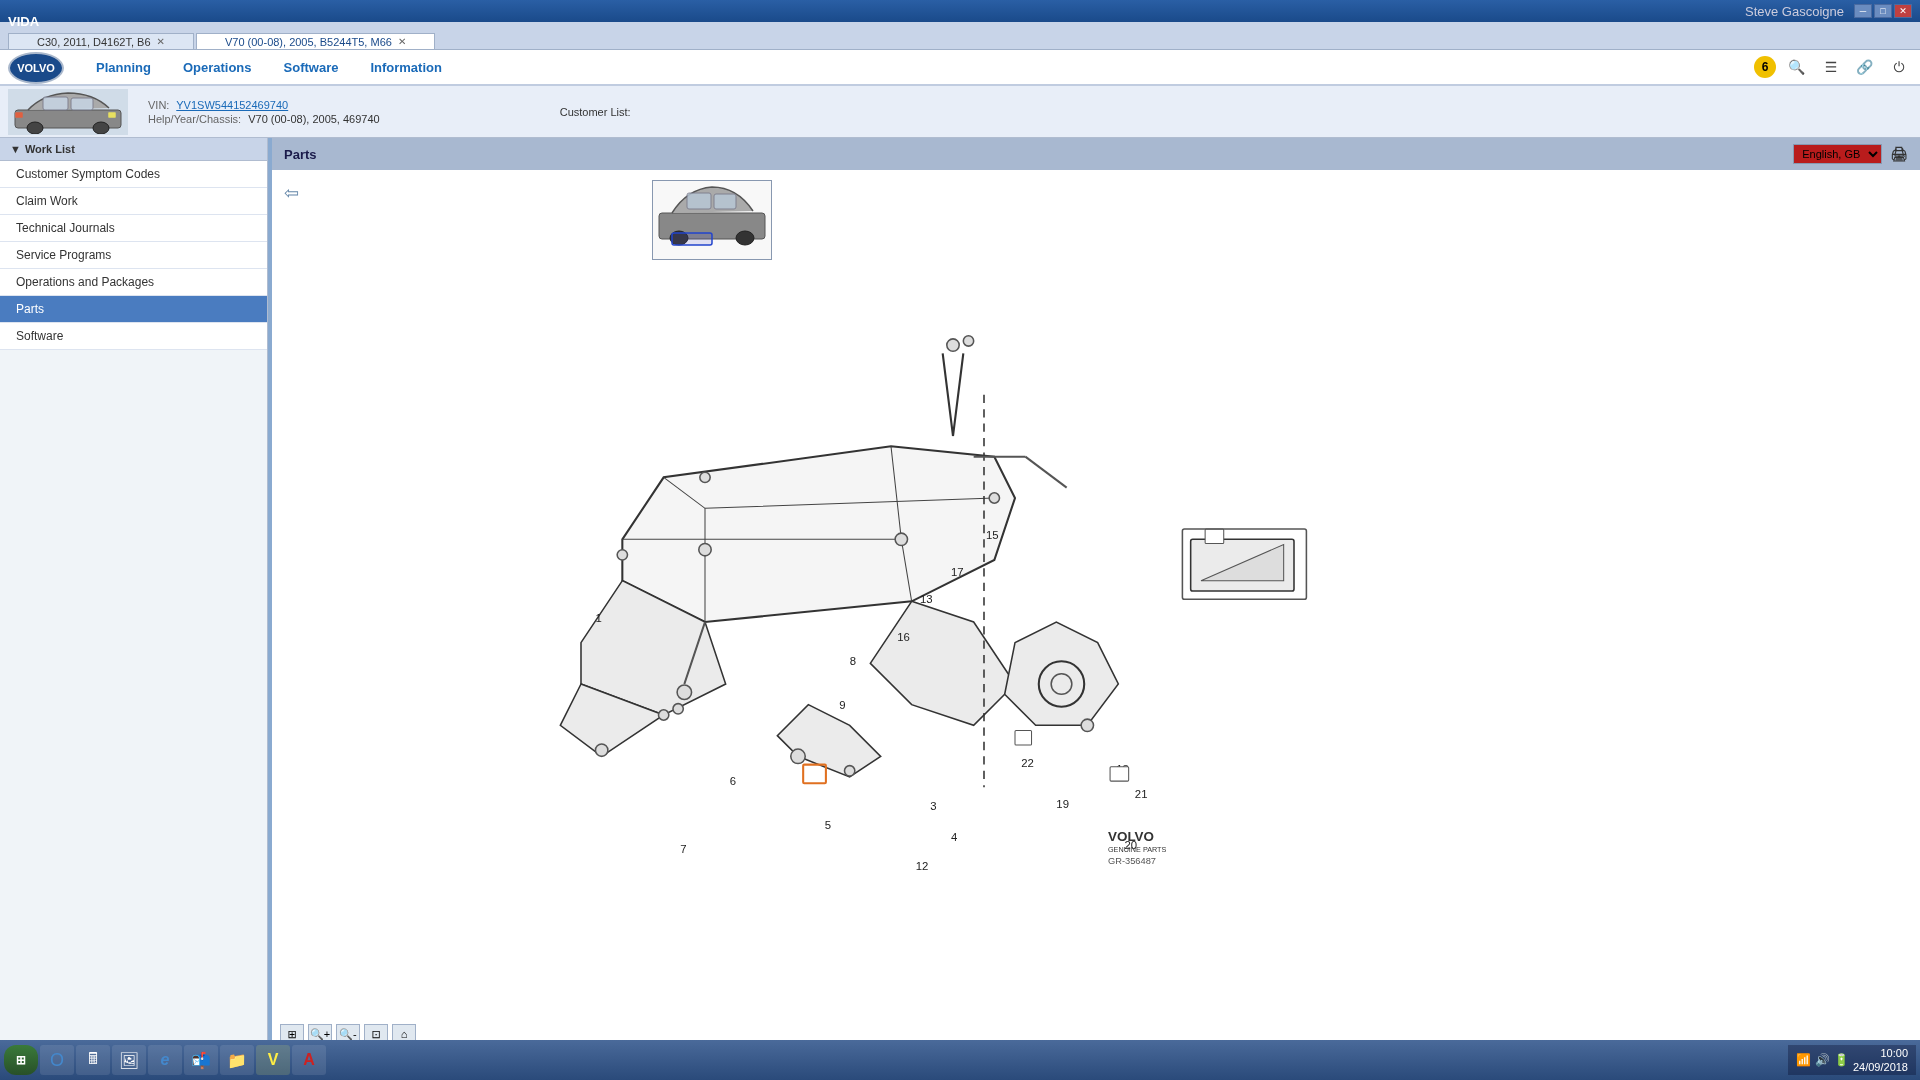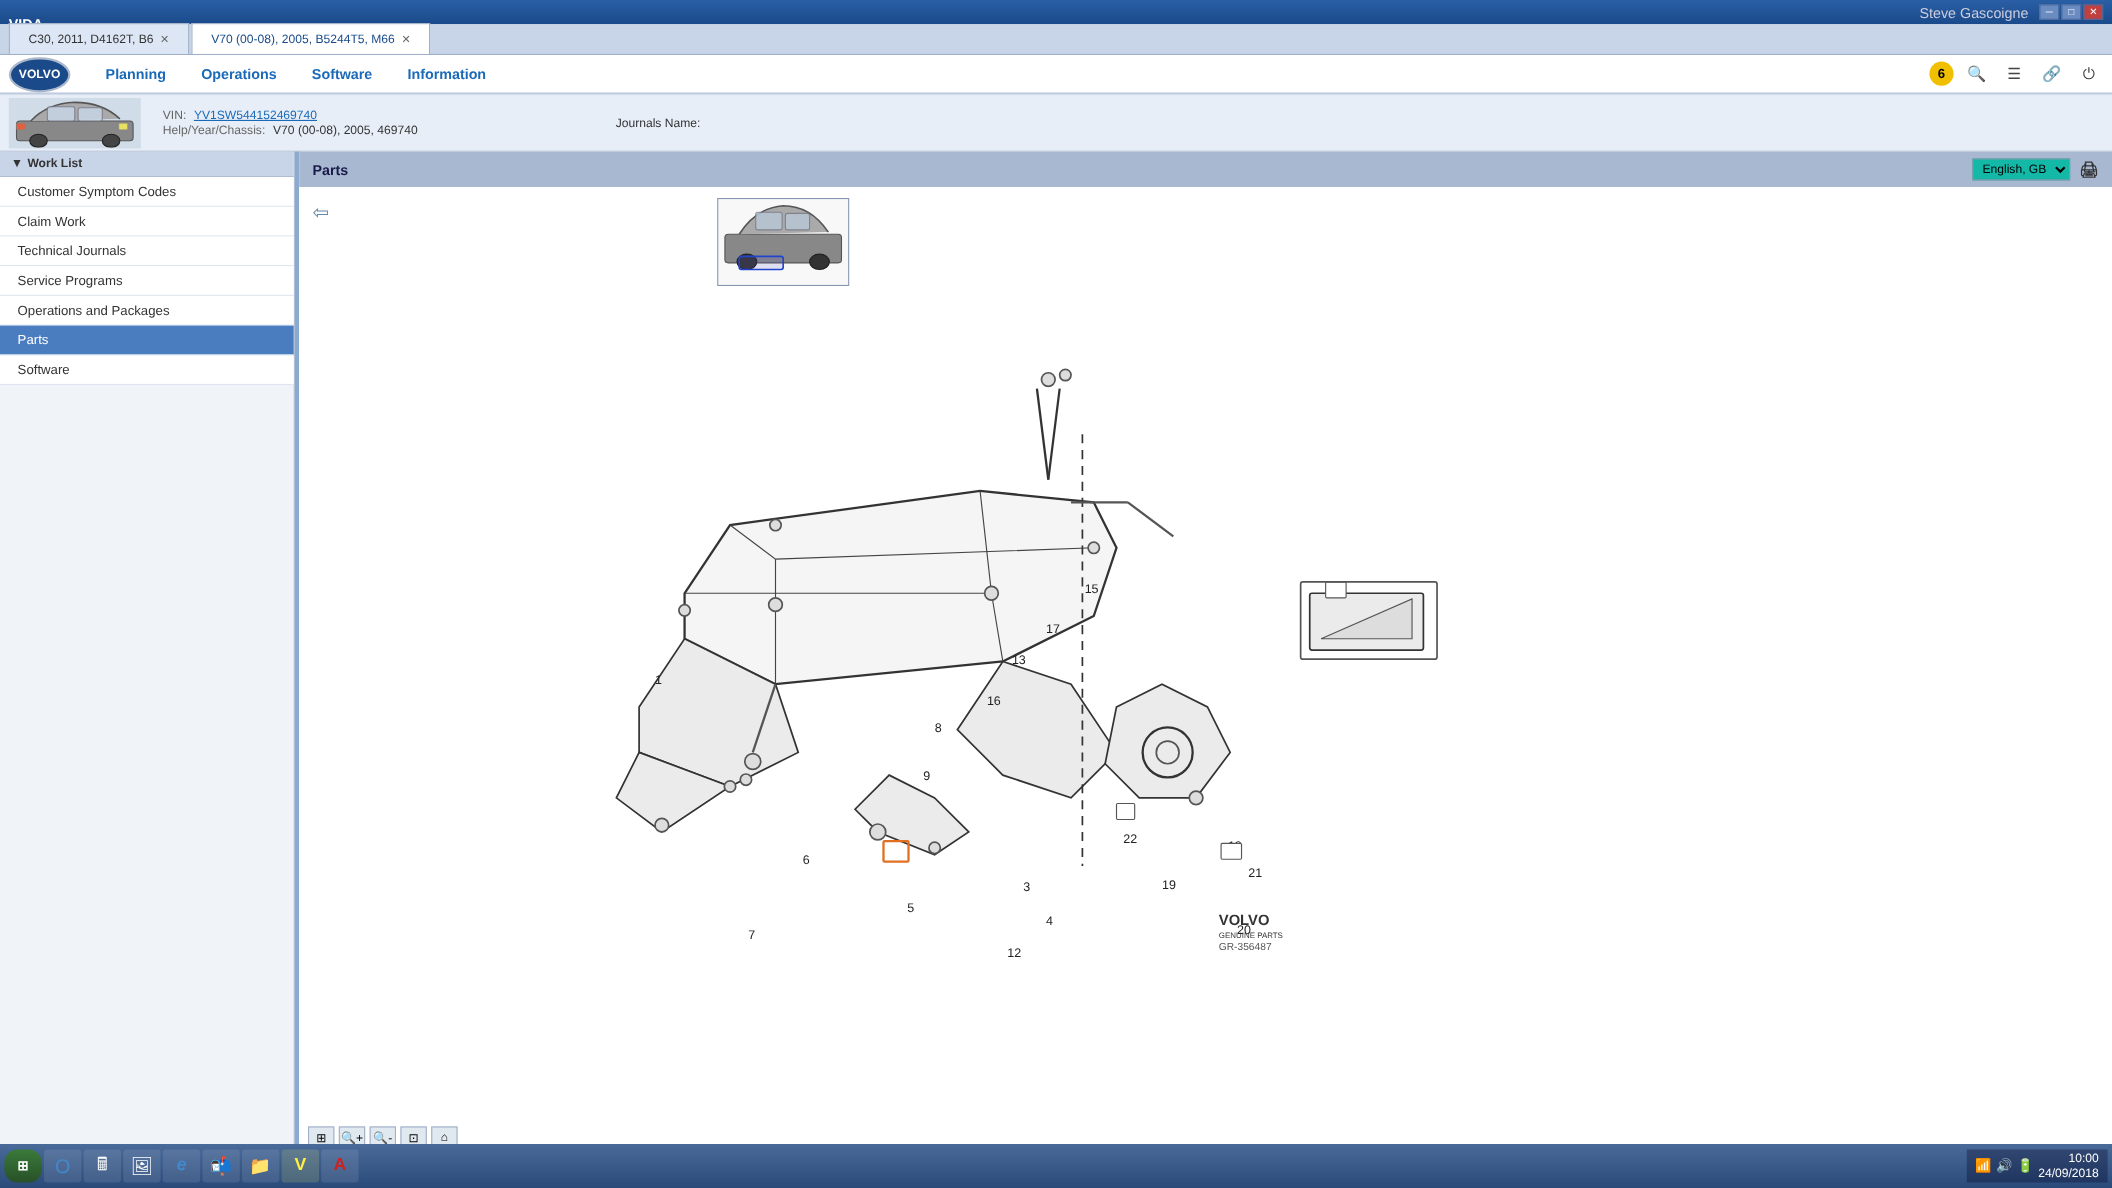--- a/index.html
+++ b/index.html
@@ -32,22 +32,22 @@
     
     #tabbar {
       background: #c8d4e8;
       height: 28px;
       display: flex;
       align-items: flex-end;
       padding-left: 8px;
       border-bottom: 1px solid #a0b0c8;
     }
     .tab {
-      height: 28px;
-      padding: 0 17px;
+      height: 16px;
+      padding: 0 28px;
       display: flex;
       align-items: center;
       gap: 6px;
       border: 1px solid #a0b0c8;
       border-bottom: none;
       background: #dce6f4;
       cursor: pointer;
       font-size: 11px;
       color: #333;
       margin-right: 2px;
@@ -194,21 +194,21 @@
       color: #1a1a4a;
       display: flex;
       align-items: center;
       justify-content: space-between;
     }
     #parts-header-right { display: flex; align-items: center; gap: 8px; }
     .lang-select {
       font-size: 11px;
       padding: 2px 4px;
       border: 1px solid #8898b0;
-      background: #14b8a6;
+      background: #b91c1c;
     }
     .print-btn { font-size: 14px; cursor: pointer; color: #333; }
 
     #diagram-area {
       flex: 1;
       position: relative;
       overflow: hidden;
       background: white;
     }
     #back-arrow {
@@ -369,21 +369,21 @@
   <div class="vin-info">
     <div class="vin-row">
       <span class="vin-label">VIN:</span>
       <span class="vin-link">YV1SW544152469740</span>
     </div>
     <div class="vin-row">
       <span class="vin-label">Help/Year/Chassis:</span>
       <span>V70 (00-08), 2005, 469740</span>
     </div>
   </div>
-  <div class="customer-name">Journals Name:</div>
+  <div class="customer-name">Customer List:</div>
 </div>
 
 <div id="content">
 
   <div id="sidebar">
     <div class="sidebar-section-header">
       <span>▼</span>
       <span>Work List</span>
     </div>
     <div class="sidebar-item">Customer Symptom Codes</div>

